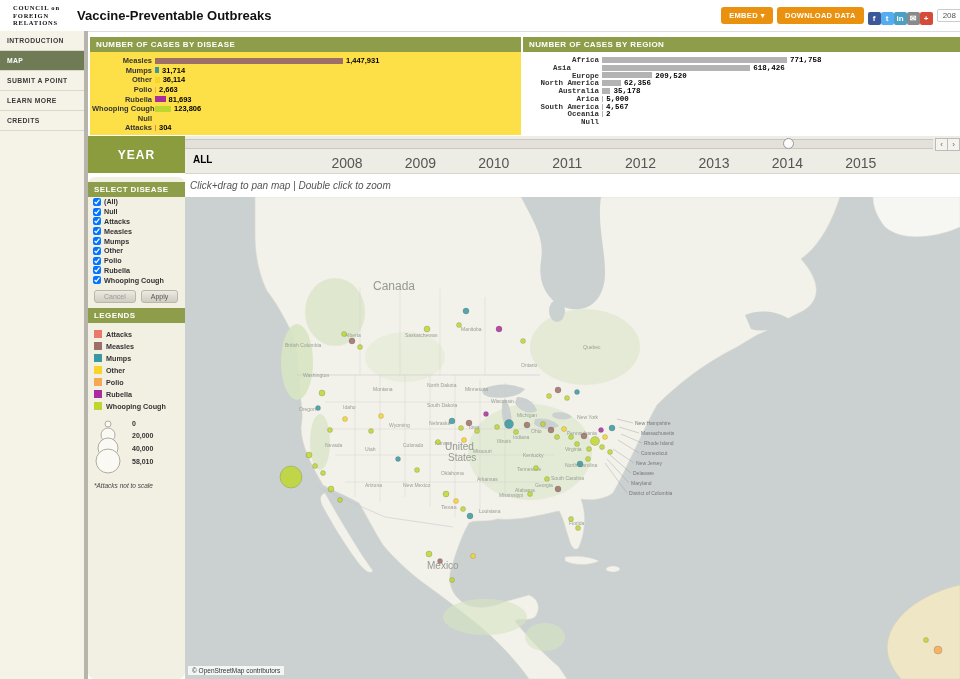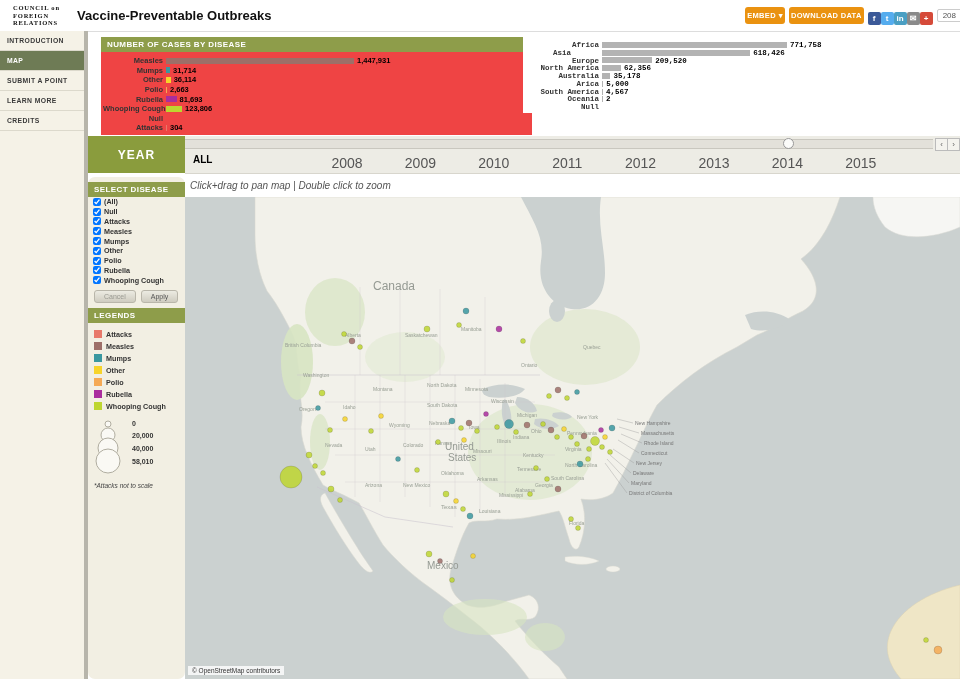--- a/index.html
+++ b/index.html
@@ -3,33 +3,33 @@
 <meta charset="utf-8">
 <style>
   html,body{margin:0;padding:0;background:#fff;font-family:"Liberation Sans",sans-serif;}
   #app{position:relative;width:960px;height:679px;background:#fff;overflow:hidden;}
 
   
   #hdr{position:absolute;left:8px;top:0;width:960px;height:31px;background:#fff;border-bottom:1px solid #ddd;display:flex;align-items:center;}
   #logo{width:58px;padding-left:5px;font-family:"Liberation Serif",serif;font-weight:bold;font-size:6.5px;letter-spacing:.8px;line-height:1.2;color:#111;}
   #ttl{font-size:13px;font-weight:bold;color:#111;margin-left:6px;}
   #hdr-right{margin-left:auto;display:flex;align-items:center;gap:4px;padding-right:6px;}
-  .obtn{background:#ea9210;color:#fff;border:none;border-radius:3px;font-size:7.5px;font-weight:bold;padding:4px 2px;letter-spacing:.3px;display:inline-flex;align-items:center;gap:3px;cursor:pointer;font-family:inherit;}
+  .obtn{background:#ea9210;color:#fff;border:none;border-radius:3px;font-size:7.5px;font-weight:bold;padding:4px 8px;letter-spacing:.3px;display:inline-flex;align-items:center;gap:3px;cursor:pointer;font-family:inherit;}
   .social-icon{width:13px;height:13px;border-radius:2px;color:#fff;font-size:8px;font-weight:bold;display:inline-flex;align-items:center;justify-content:center;}
   #share-count{border:1px solid #ccc;border-radius:2px;font-size:8px;color:#555;padding:1px 5px;background:#fff;}
 
   
   #sidebar{position:absolute;left:0;top:31px;width:84px;height:648px;background:#f5f2e7;}
   .nav-item{font-size:6.8px;font-weight:bold;letter-spacing:.4px;color:#3a3a3a;padding:6px 7px;border-bottom:1px solid #dcd9cc;cursor:pointer;}
   .nav-item.active{background:#6e7b55;color:#fff;}
   #divider{position:absolute;left:84px;top:31px;width:4px;height:648px;background:#b7b5ab;}
 
   
   .panel-header{background:#8e9d4a;color:#fff;font-size:8px;font-weight:bold;letter-spacing:.4px;padding:3px 6px;}
-  #disease-panel{position:absolute;left:101px;top:37px;width:431px;background:#ef4444;}
+  #disease-panel{position:absolute;left:90px;top:37px;width:431px;background:#fde047;}
   #region-panel{position:absolute;left:523px;top:37px;width:437px;background:#fff;}
   .chart-body{padding:4px 2px 2px 2px;}
   .crow{display:flex;align-items:center;}
   #disease-chart .crow{height:9.6px;}
   #region-chart .crow{height:7.8px;font-family:Liberation Mono, monospace;}
   .clabel{text-align:right;font-size:7.5px;font-weight:bold;color:#333;flex:none;padding-right:3px;white-space:nowrap;}
   .cbar{height:6px;flex:none;}
   .cval{font-size:7.5px;font-weight:bold;color:#000;padding-left:3px;white-space:nowrap;}
 
   
@@ -138,20 +138,21 @@
           <span class="clabel" style="width: 60px;">Null</span>
         </div>
         <div class="crow">
           <span class="clabel" style="width: 60px;">Attacks</span>
           <span class="cbar" style="width: 1px; background: rgb(232, 121, 107);"></span>
           <span class="cval">304</span>
         </div>
       </div>
   </div>
   <div id="region-panel">
+    <div class="panel-header">NUMBER OF CASES BY REGION</div>
     <div class="chart-body" id="region-chart">
         <div class="crow">
           <span class="clabel" style="width: 74px;">Africa</span>
           <span class="cbar" style="width: 185px; background: rgb(179, 179, 179);"></span>
           <span class="cval">771,758</span>
         </div>
         <div class="crow">
           <span class="clabel" style="width: 74px; text-align: center;">Asia</span>
           <span class="cbar" style="width: 148.244px; background: rgb(179, 179, 179);"></span>
           <span class="cval">618,426</span>

